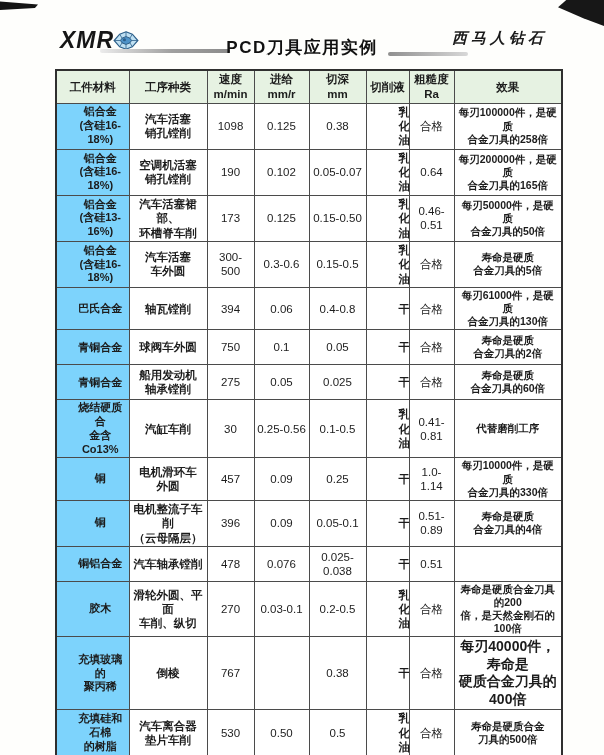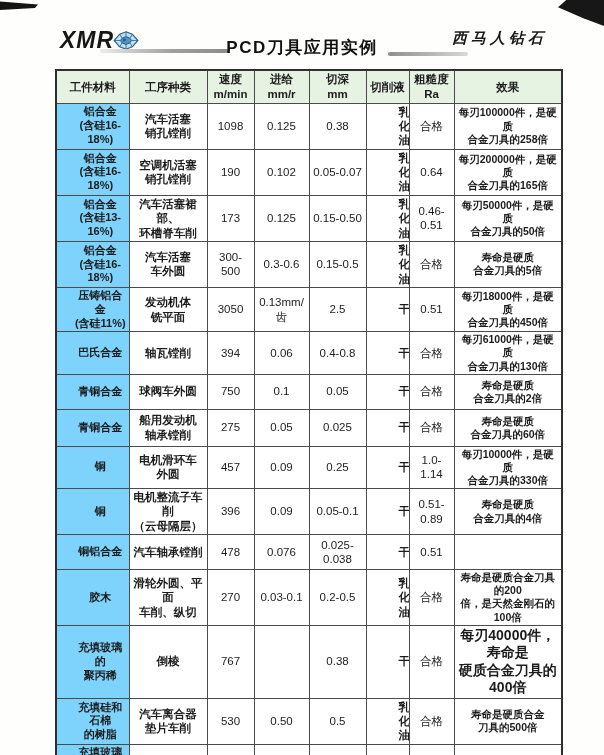--- a/index.html
+++ b/index.html
@@ -184,33 +184,20 @@
 车外圆</td>
     <td class="c-num">300-500</td>
     <td class="c-num">0.3-0.6</td>
     <td class="c-num">0.15-0.5</td>
     <td class="c-fluid">乳化油</td>
     <td class="c-num">合格</td>
     <td class="c-eff">寿命是硬质
 合金刀具的5倍</td>
   </tr>
 
-  <tr>
-    <td class="c-mat">压铸铝合金
-(含硅11%)</td>
-    <td class="c-proc">发动机体
-铣平面</td>
-    <td class="c-num">3050</td>
-    <td class="c-num">0.13mm/齿</td>
-    <td class="c-num">2.5</td>
-    <td class="c-fluid">干</td>
-    <td class="c-num">0.51</td>
-    <td class="c-eff">每刃18000件，是硬质
-合金刀具的450倍</td>
-  </tr>
 
   <tr>
     <td class="c-mat">巴氏合金</td>
     <td class="c-proc">轴瓦镗削</td>
     <td class="c-num">394</td>
     <td class="c-num">0.06</td>
     <td class="c-num">0.4-0.8</td>
     <td class="c-fluid">干</td>
     <td class="c-num">合格</td>
     <td class="c-eff">每刃61000件，是硬质
@@ -235,20 +222,31 @@
 轴承镗削</td>
     <td class="c-num">275</td>
     <td class="c-num">0.05</td>
     <td class="c-num">0.025</td>
     <td class="c-fluid">干</td>
     <td class="c-num">合格</td>
     <td class="c-eff">寿命是硬质
 合金刀具的60倍</td>
   </tr>
 
+  <tr>
+    <td class="c-mat">烧结硬质合
+金含Co13%</td>
+    <td class="c-proc">汽缸车削</td>
+    <td class="c-num">30</td>
+    <td class="c-num">0.25-0.56</td>
+    <td class="c-num">0.1-0.5</td>
+    <td class="c-fluid">乳化油</td>
+    <td class="c-num">0.41-0.81</td>
+    <td class="c-eff">代替磨削工序</td>
+  </tr>
 
   <tr>
     <td class="c-mat">铜</td>
     <td class="c-proc">电机滑环车
 外圆</td>
     <td class="c-num">457</td>
     <td class="c-num">0.09</td>
     <td class="c-num">0.25</td>
     <td class="c-fluid">干</td>
     <td class="c-num">1.0-1.14</td>

